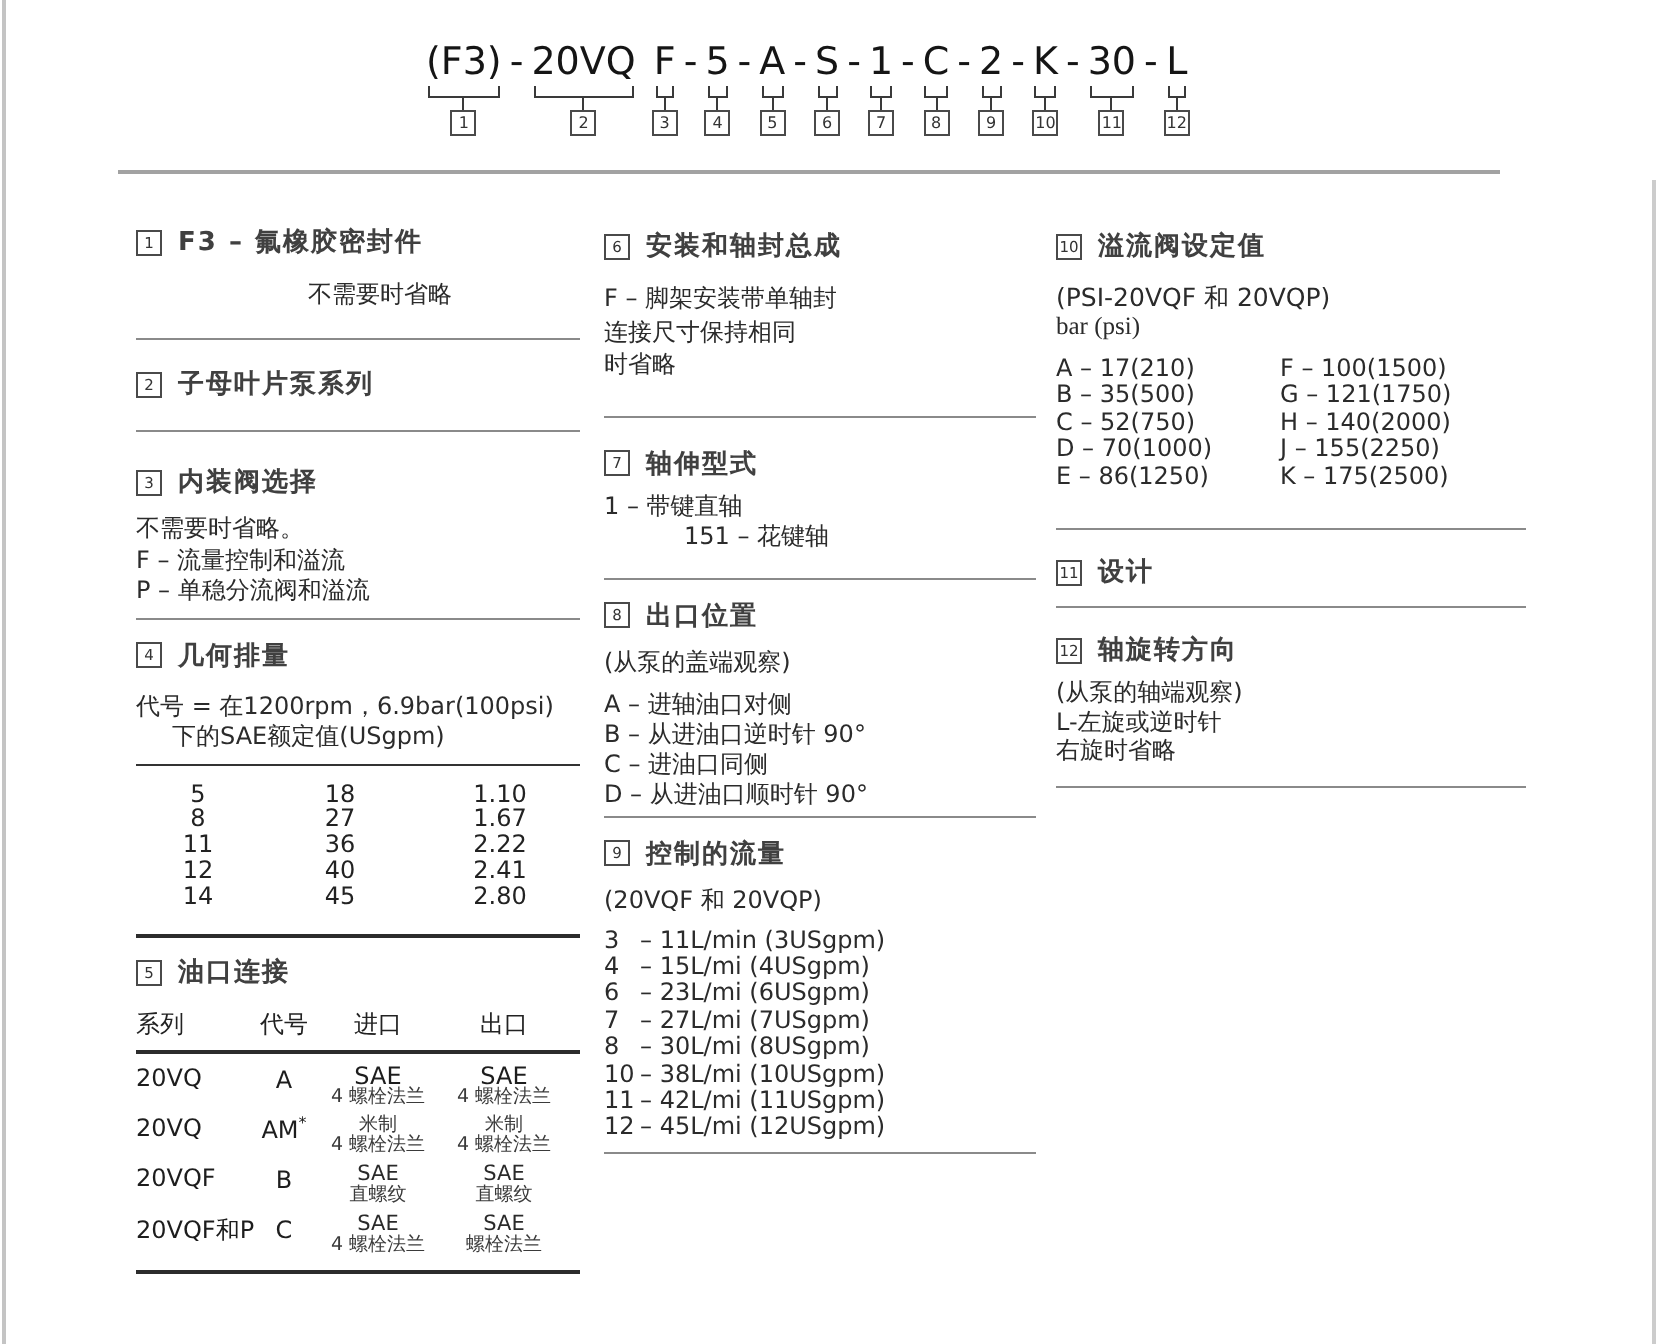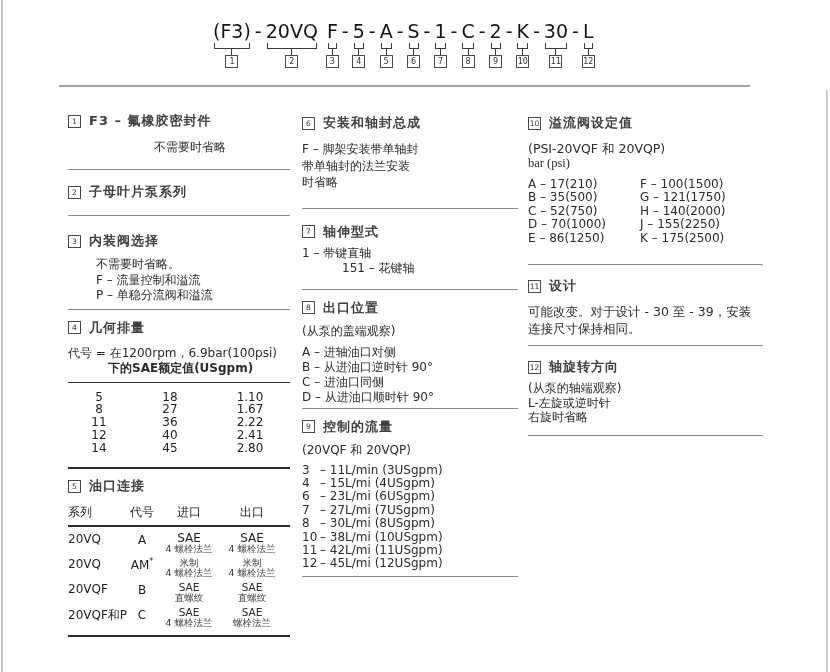--- a/index.html
+++ b/index.html
@@ -180,36 +180,36 @@
         <span class="sec-title">子母叶片泵系列</span>
       </div>
     </div>
     <div class="hr" style="margin-top:14px;"></div>
 
     <div>
       <div class="sec-head" style="margin-top:16px;">
         <span class="sec-num">3</span>
         <span class="sec-title">内装阀选择</span>
       </div>
-      <div class="items" style="margin-top:7px;margin-left:28px;">
+      <div class="items" style="margin-top:7px;">
         <div class="body-line" style="line-height:15.5px;">不需要时省略。</div>
         <div class="body-line" style="line-height:15.5px;">F – 流量控制和溢流</div>
         <div class="body-line" style="line-height:15.5px;">P – 单稳分流阀和溢流</div>
       </div>
     </div>
     <div class="hr" style="margin-top:5px;"></div>
 
     <div>
       <div class="sec-head" style="margin-top:9px;">
         <span class="sec-num">4</span>
         <span class="sec-title">几何排量</span>
       </div>
       <div style="margin-top:9px;">
         <div class="body-line" style="line-height:15px;">代号 = 在1200rpm，6.9bar(100psi)</div>
-        <div class="body-line" style="line-height:15px; margin-left:40px;font-weight:bold;">下的SAE额定值(USgpm)</div>
+        <div class="body-line" style="line-height:15px; margin-left:18px;">下的SAE额定值(USgpm)</div>
       </div>
       <div class="t4">
         <div class="t4-rows">
           <div class="t4-row">
             <div>5</div>
             <div>18</div>
             <div>1.10</div>
           </div>
           <div class="t4-row">
             <div>8</div>
@@ -305,21 +305,21 @@
 
   <div class="col col-mid">
 
     <div>
       <div class="sec-head" style="margin-top:10px;">
         <span class="sec-num">6</span>
         <span class="sec-title">安装和轴封总成</span>
       </div>
       <div style="margin-top:9px;">
         <div class="body-line" style="line-height:16.5px;">F – 脚架安装带单轴封</div>
-        <div class="body-line" style="line-height:16.5px;">带单轴封的法兰安装</div>
+        <div class="body-line" style="line-height:16.5px;">连接尺寸保持相同</div>
         <div class="body-line" style="line-height:16.5px;">时省略</div>
       </div>
     </div>
     <div class="hr" style="margin-top:17px;"></div>
 
     <div>
       <div class="sec-head" style="margin-top:14px;">
         <span class="sec-num">7</span>
         <span class="sec-title">轴伸型式</span>
       </div>
@@ -415,24 +415,20 @@
         </div>
       </div>
     </div>
     <div class="hr" style="margin-top:19px;"></div>
 
     <div>
       <div class="sec-head" style="margin-top:12px;">
         <span class="sec-num">11</span>
         <span class="sec-title">设计</span>
       </div>
-      <div style="margin-top:8px;">
-        <div class="body-line" style="line-height:17px; font-size:12.5px;">可能改变。对于设计 - 30 至 - 39，安装</div>
-        <div class="body-line" style="line-height:17px; font-size:12.5px;">连接尺寸保持相同。</div>
-      </div>
     </div>
     <div class="hr" style="margin-top:8px;"></div>
 
     <div>
       <div class="sec-head" style="margin-top:12px;">
         <span class="sec-num">12</span>
         <span class="sec-title">轴旋转方向</span>
       </div>
       <div style="margin-top:5px;">
         <div class="body-line" style="line-height:14.5px;">(从泵的轴端观察)</div>

